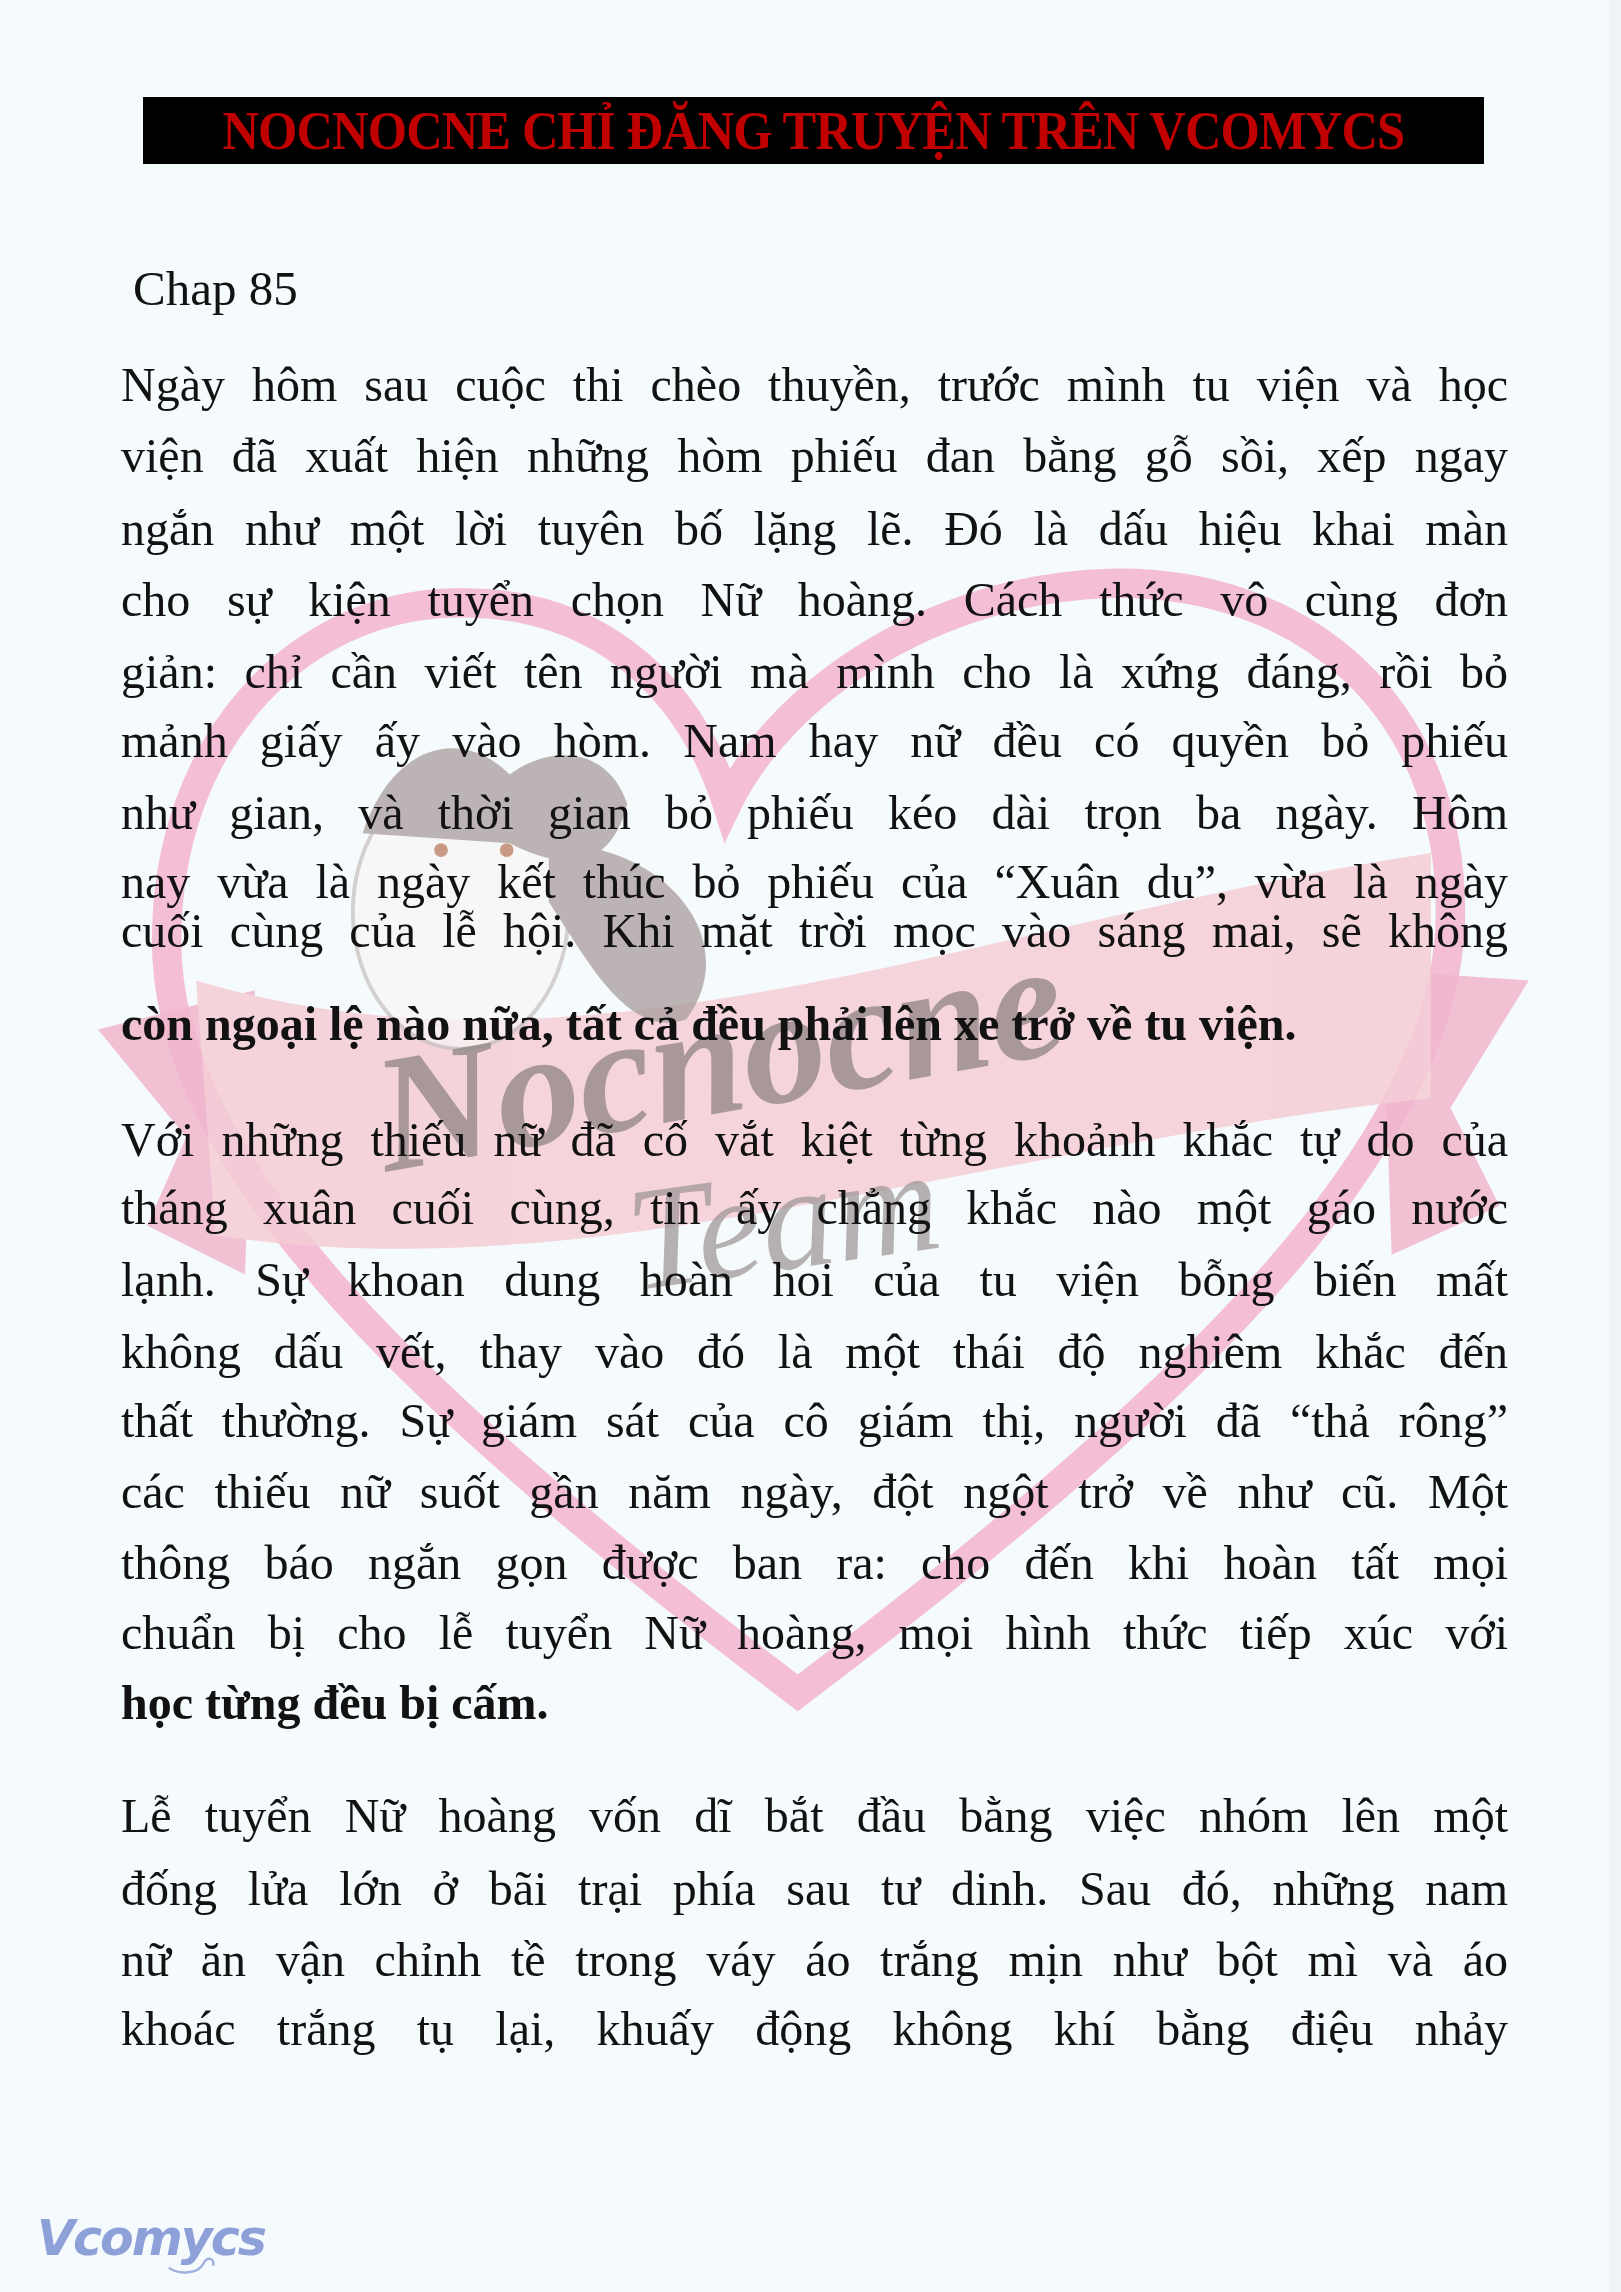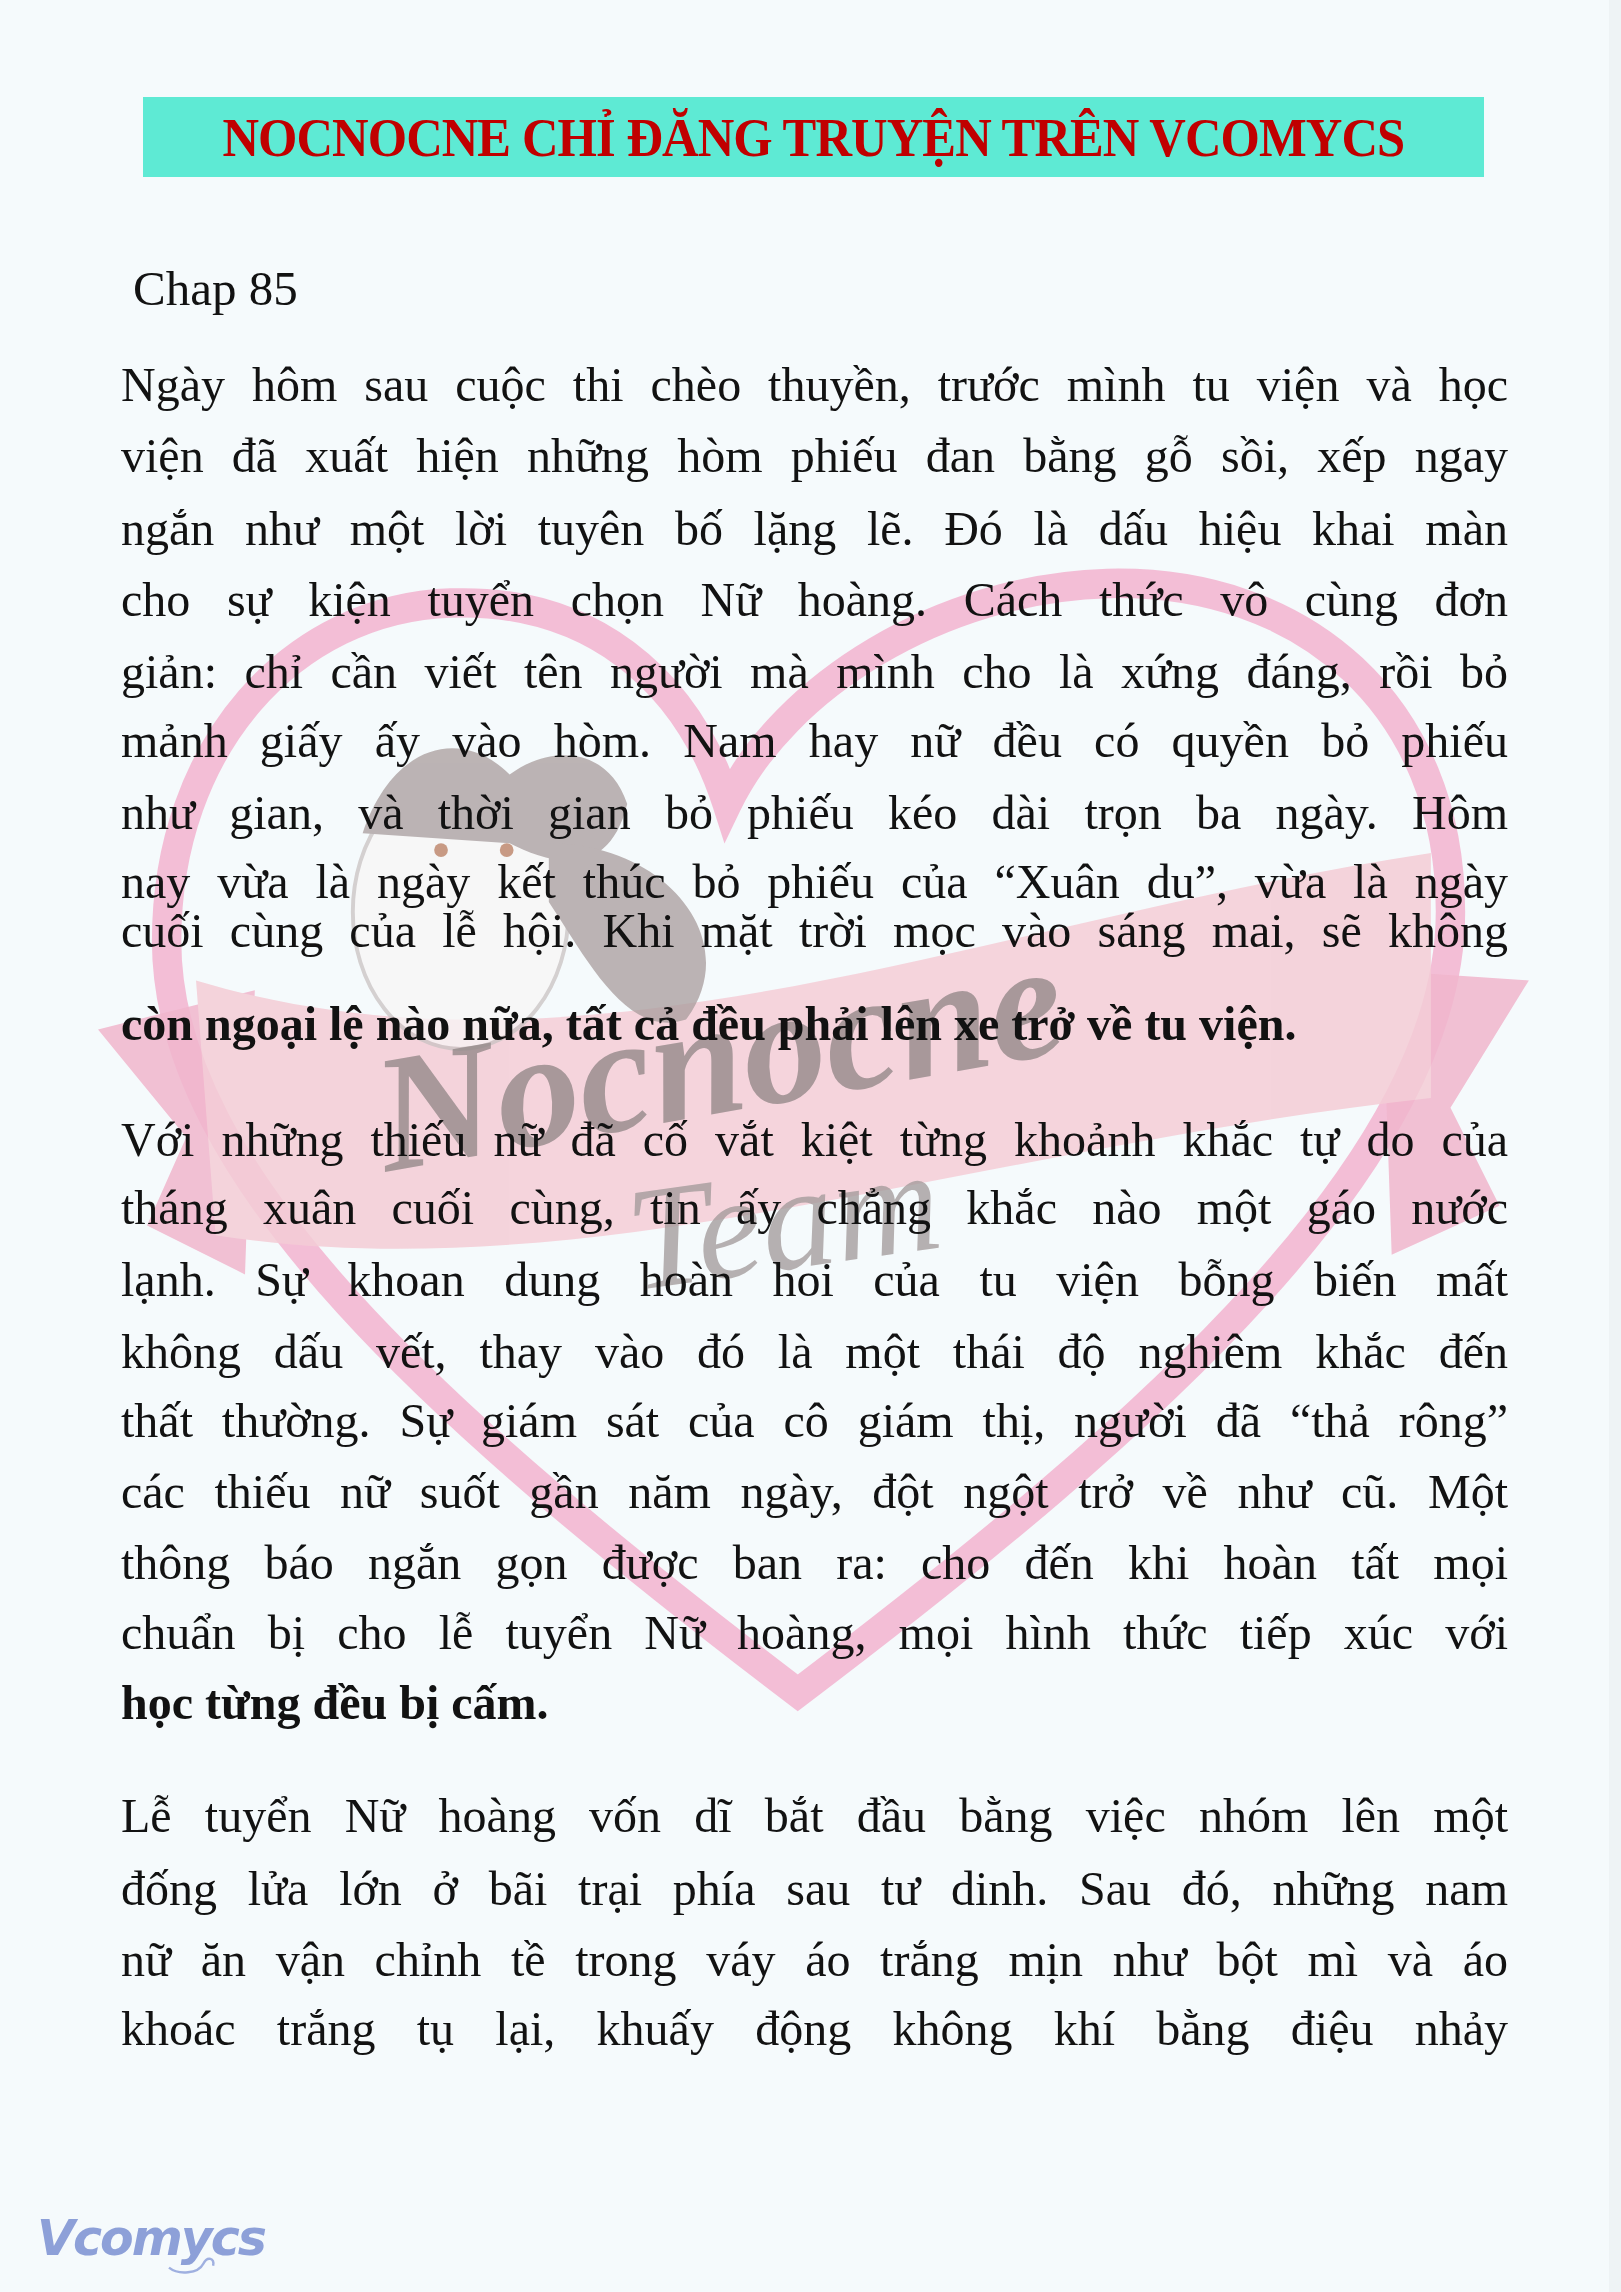--- a/index.html
+++ b/index.html
@@ -5,22 +5,22 @@
   html, body { margin:0; padding:0; }
   body {
     width:1621px; height:2293px; position:relative; overflow:hidden;
     background:#f5fafc;
     font-family:"Liberation Serif","DejaVu Serif",serif;
     color:#121212;
   }
   .right-strip { position:absolute; right:0; top:0; width:11.8px; height:100%; background:#eef3f5; }
   .watermark { position:absolute; left:0; top:0; width:1621px; height:2293px; pointer-events:none; }
   .banner {
-    position:absolute; left:143px; top:97px; width:1341px; height:80px;
-    background:#5eead4;
+    position:absolute; left:143px; top:97px; width:1341px; height:67px;
+    background:#000000;
     display:flex; align-items:center; justify-content:center;
   }
   .banner-text {
     font-family:"Liberation Serif","DejaVu Serif",serif;
     font-weight:bold; color:#c00000; font-size:55px; letter-spacing:-1px;
     white-space:nowrap; transform:scaleX(0.92); transform-origin:center;
     line-height:1;
   }
   .chapter {
     position:absolute; left:121px; top:247px; font-size:49px; line-height:59px; margin:12px; font-weight:normal;

